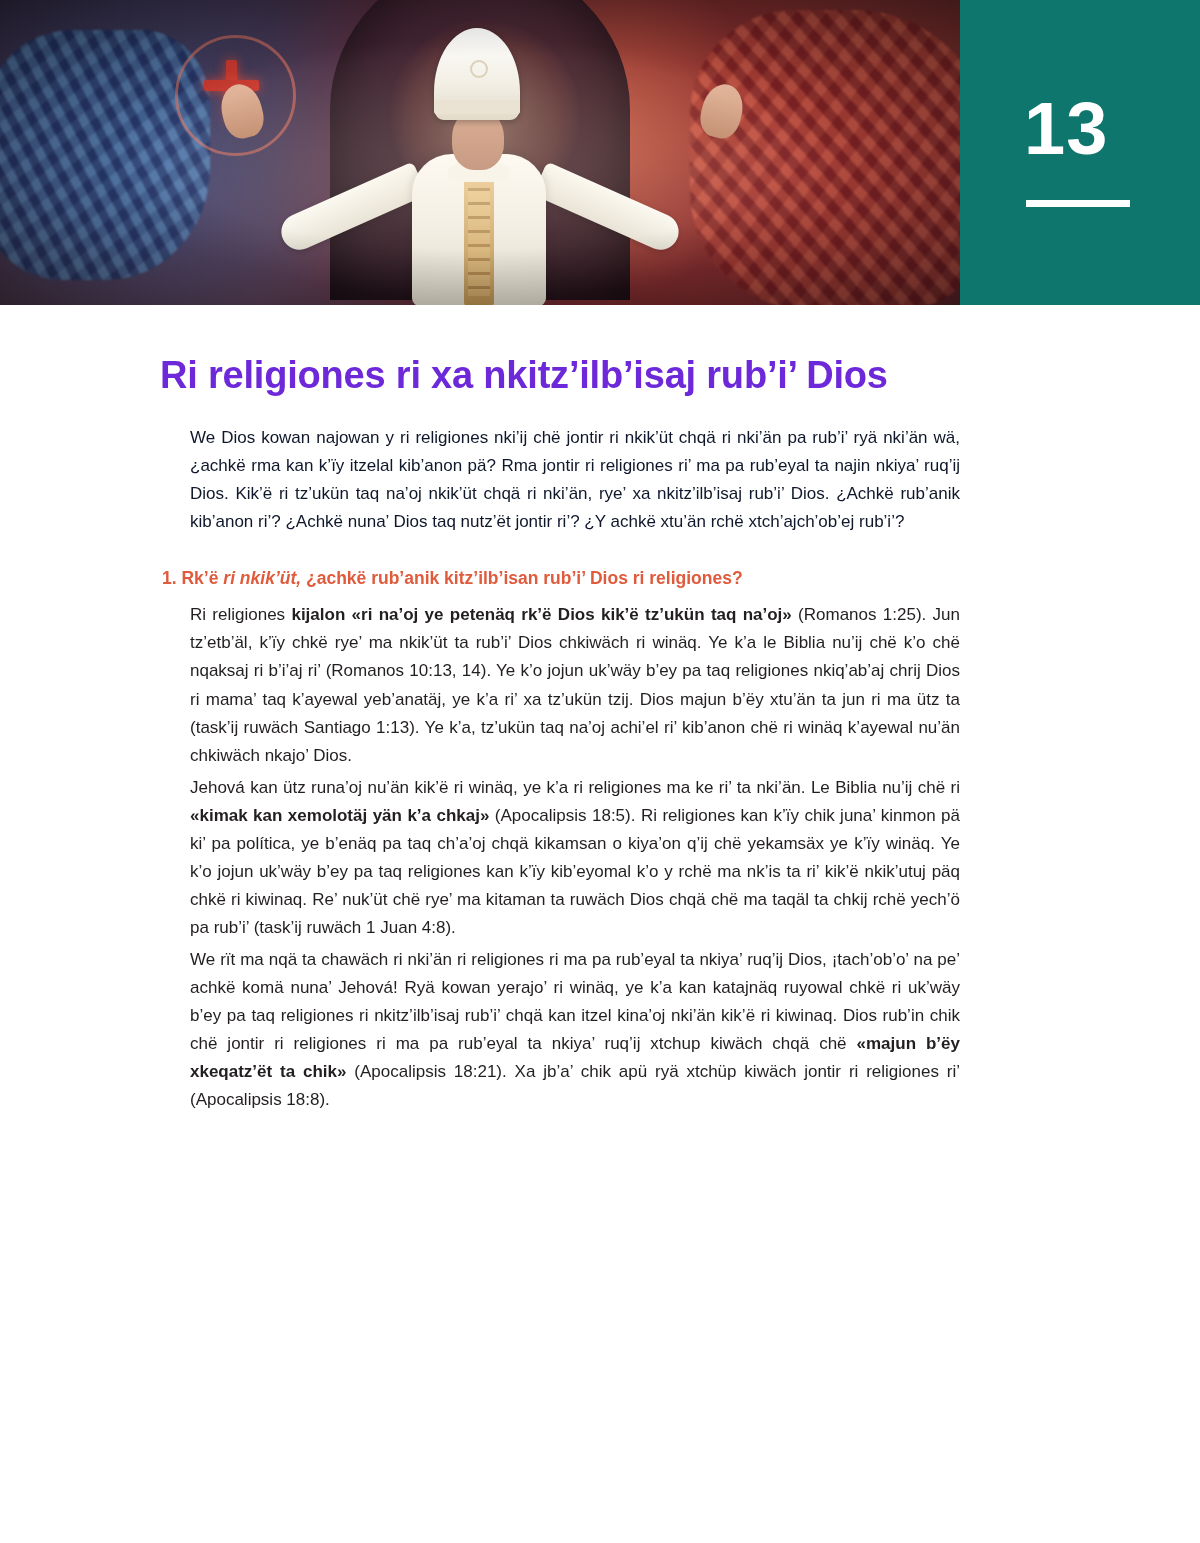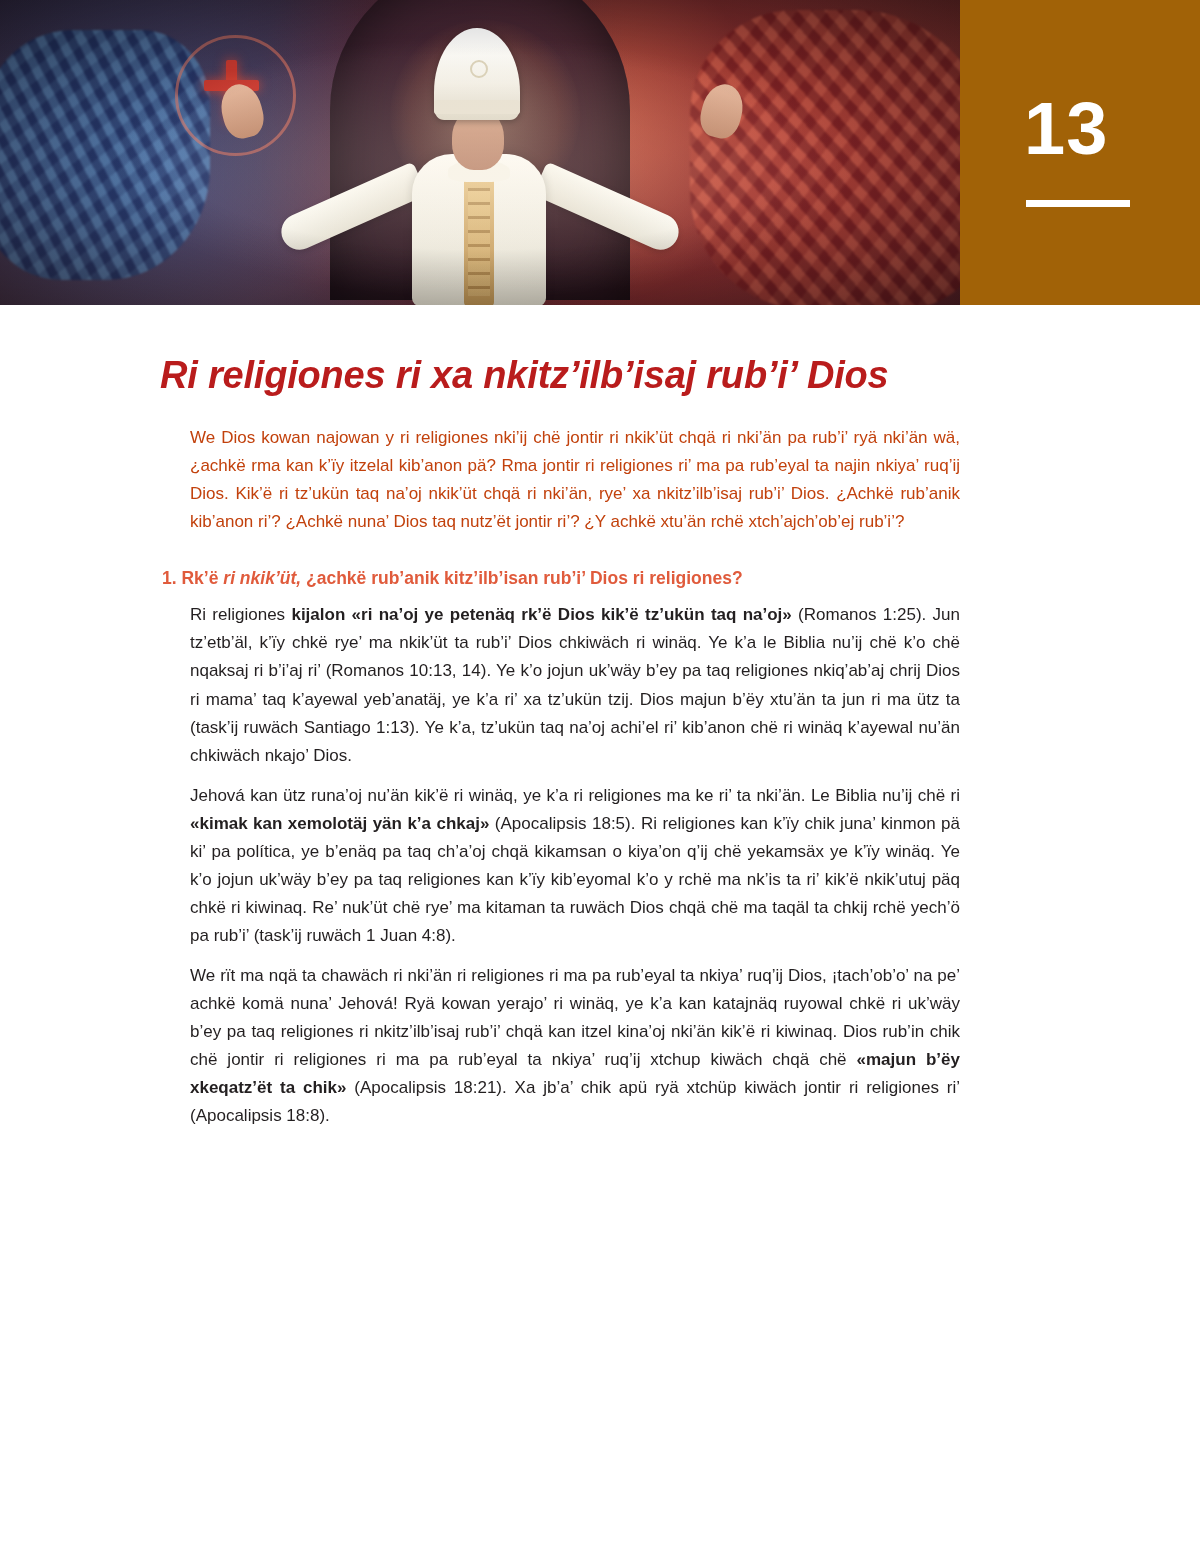--- a/index.html
+++ b/index.html
@@ -203,21 +203,21 @@
   .hero .vignette {
     position: absolute;
     inset: 0;
     background: radial-gradient(ellipse at 50% 50%, rgba(0,0,0,0) 45%, rgba(0,0,0,0.45) 100%);
     pointer-events: none;
   }
 
   .number-block {
     width: 240px;
     height: 305px;
-    background: #a16207;
+    background: #0f766e;
     position: relative;
   }
   .number-block .num {
     position: absolute;
     left: 64px;
     top: 92px;
     font-size: 74px;
     font-weight: 700;
     color: #ffffff;
     letter-spacing: 1px;
@@ -235,53 +235,52 @@
   
   .page {
     padding: 0;
   }
   .title {
     margin: 48px 0 0 160px;
     width: 780px;
     font-size: 38px;
     line-height: 1.18;
     font-weight: 700;
-    color: #b91c1c;
+    color: #6d28d9;
     letter-spacing: -0.2px;
-    font-style: italic;
   }
   .content {
     margin: 26px 0 0 190px;
     width: 770px;
   }
   p.body {
     margin: 0 0 0 0;
     font-size: 17px;
     line-height: 1.65;
     text-align: justify;
-    color: #c2410c;
+    color: #0f172a;
   }
   .q {
     margin: 30px 0 10px -28px;
     width: 798px;
     font-size: 17.5px;
     font-weight: 700;
     color: #e05b3c;
     line-height: 1.45;
   }
   .q .num { font-weight: 700; }
   .q em { font-style: italic; }
   .answer {
     margin: 0;
     font-size: 17px;
     line-height: 1.65;
     text-align: justify;
   }
   .answer b { font-weight: 700; }
-  .sec { margin-top: 12px; }
+  .sec { margin-top: 4px; }
 </style>
 </head>
 <body>
 
 <div class="header">
   <div class="hero">
     <div class="bg-base"></div>
     <div class="glass-left"></div>
     <div class="glass-right"></div>
     <div class="arch"></div>

